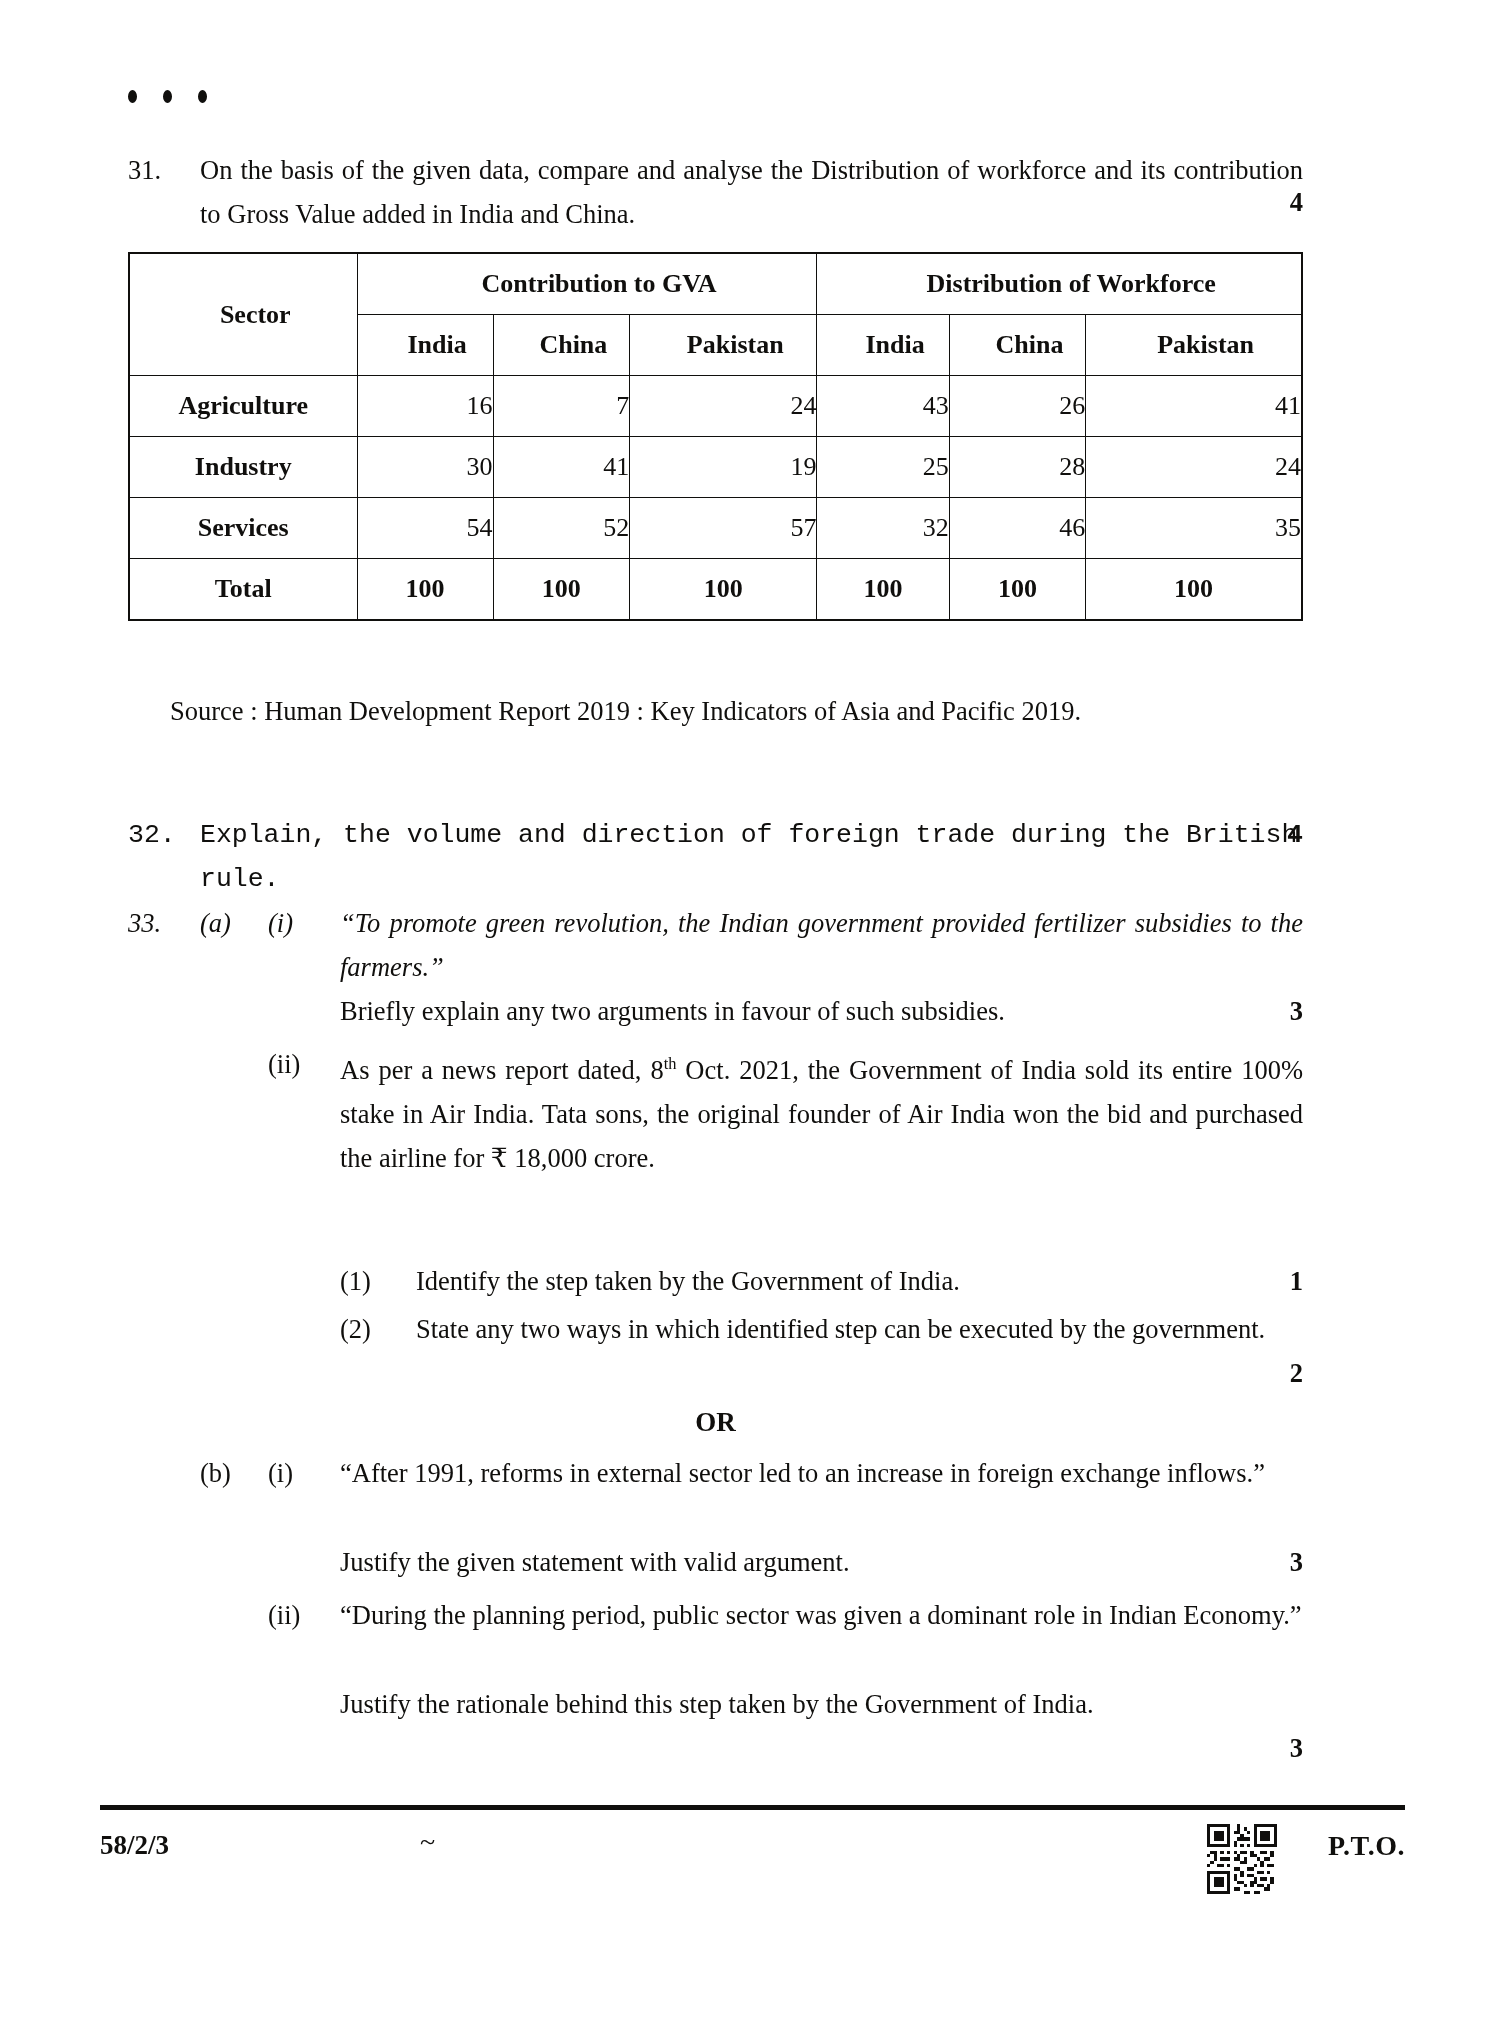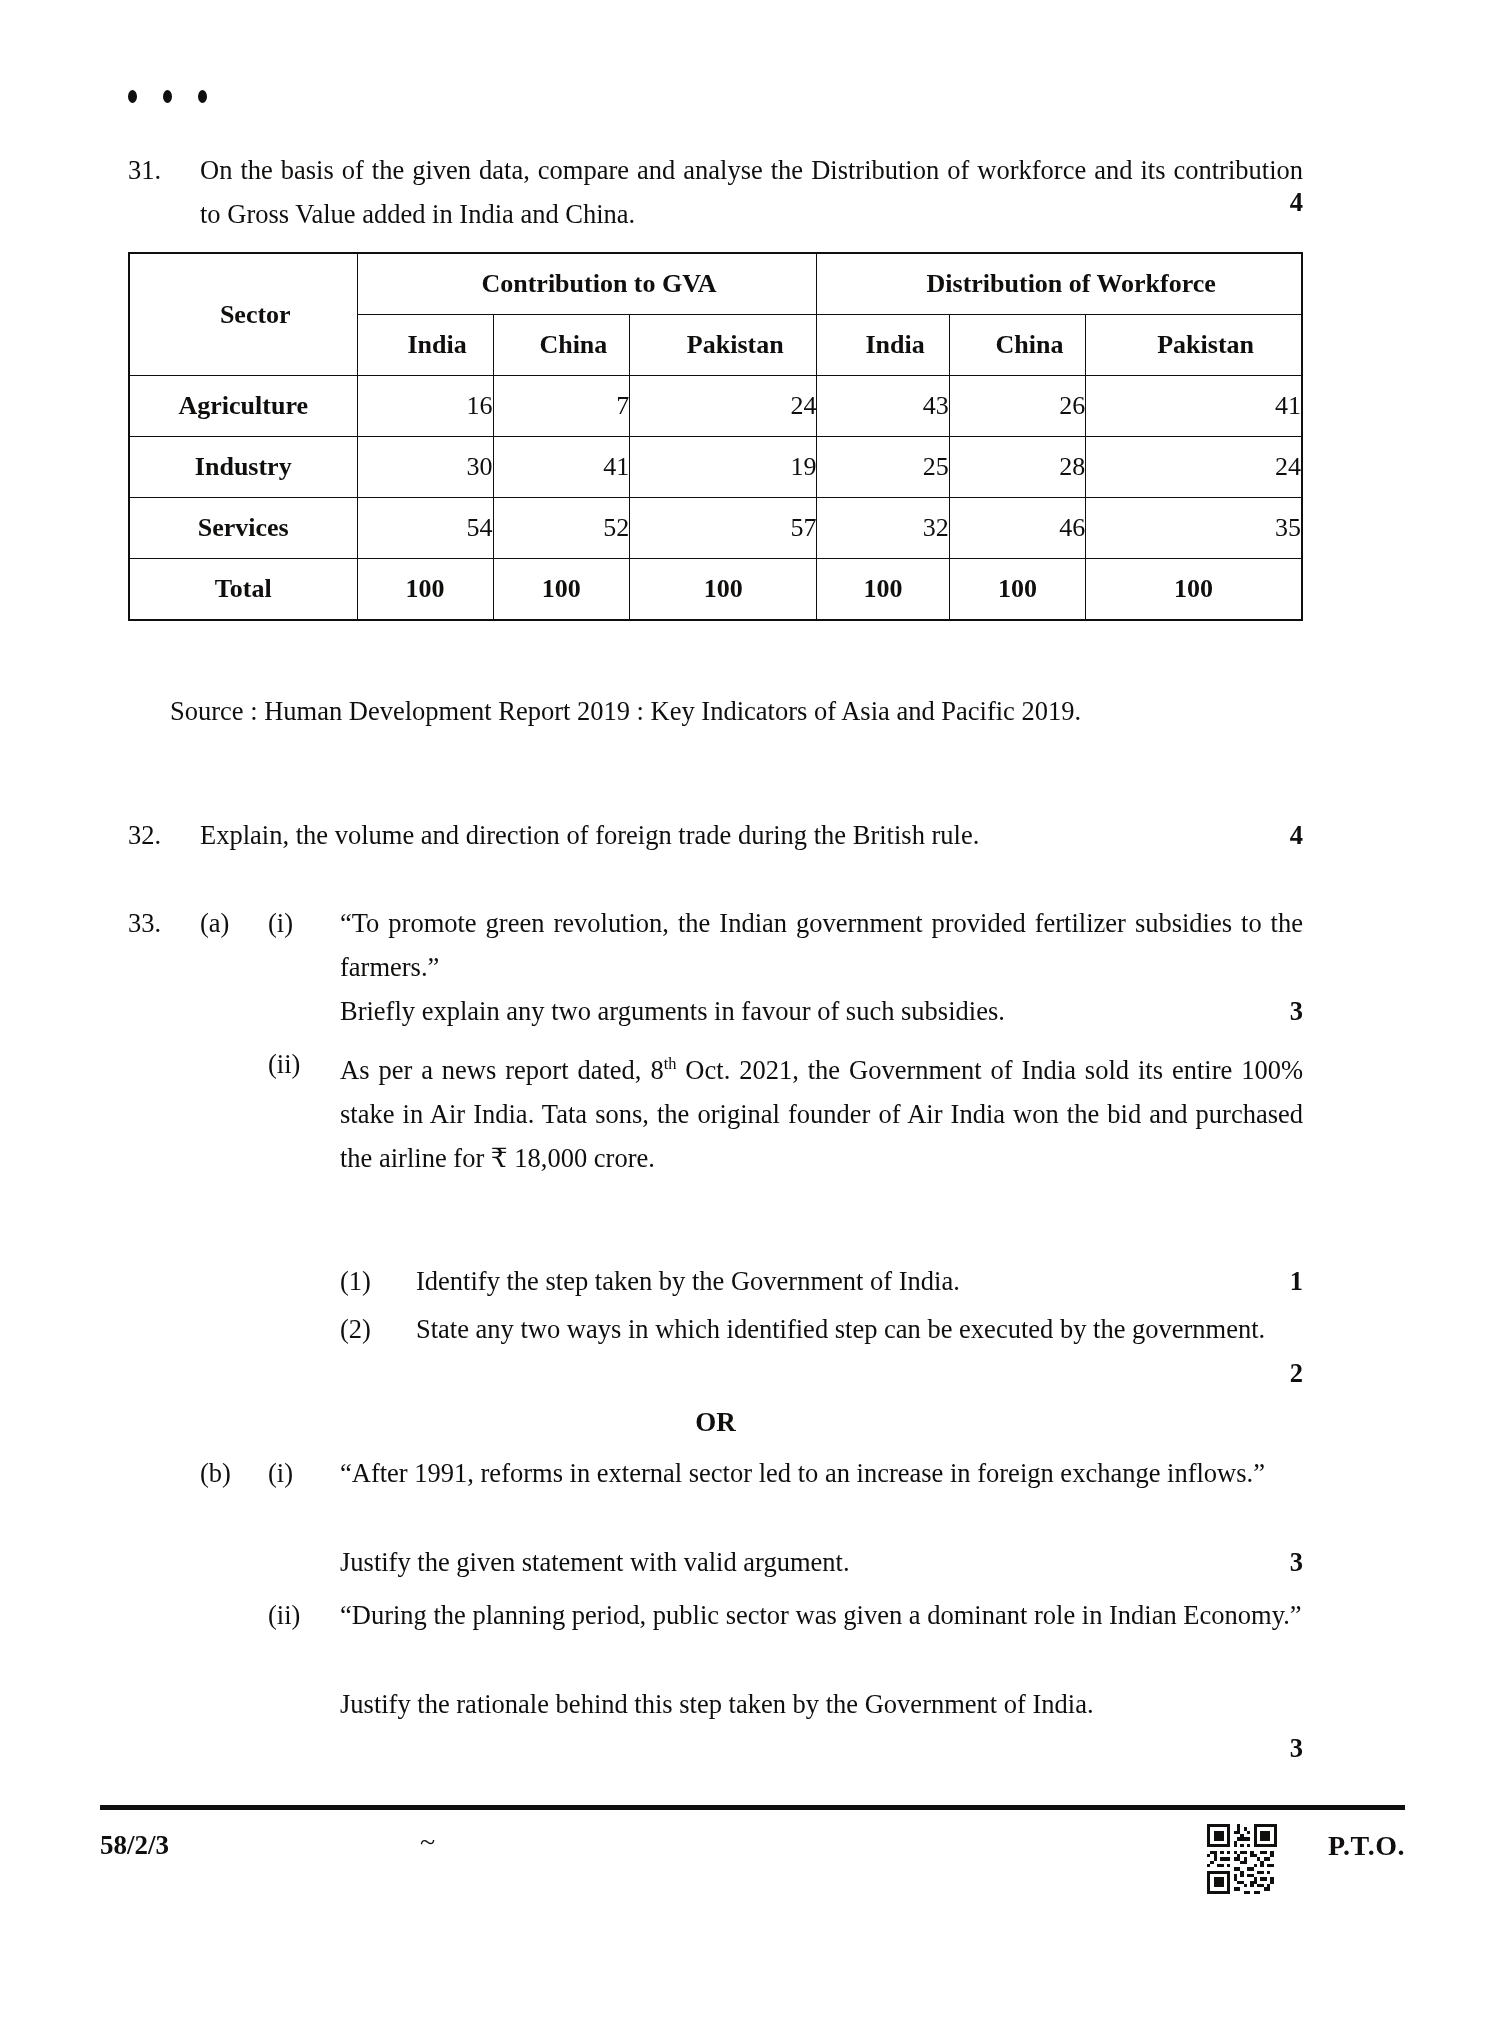--- a/index.html
+++ b/index.html
@@ -287,29 +287,29 @@
           <td>100</td>
         </tr>
       </tbody>
     </table>
   </div>
 
   <div class="block" style="top:681px; left:170px; width:1135px;">
     <div class="source">Source : Human Development Report 2019 : Key Indicators of Asia and Pacific 2019.</div>
   </div>
 
-  <div class="block" style="top:805px;">
+  <div class="block" style="top:805px;font-family:Liberation Mono, monospace;">
     <div class="q-row">
       <div class="qnum">32.</div>
       <div class="qbody">Explain, the volume and direction of foreign trade during the British rule.</div>
     </div>
     <div class="mark" style="top:0px;">4</div>
   </div>
 
-  <div class="block" style="top:893px;">
+  <div class="block" style="top:893px;font-style:italic;">
     <div class="q-row">
       <div class="qnum">33.</div>
       <div class="sublet">(a)</div>
       <div class="romnum">(i)</div>
       <div class="qbody just">“To promote green revolution, the Indian government provided fertilizer subsidies to the farmers.”</div>
     </div>
   </div>
 
   <div class="block" style="top:981px;">
     <div class="q-row">

